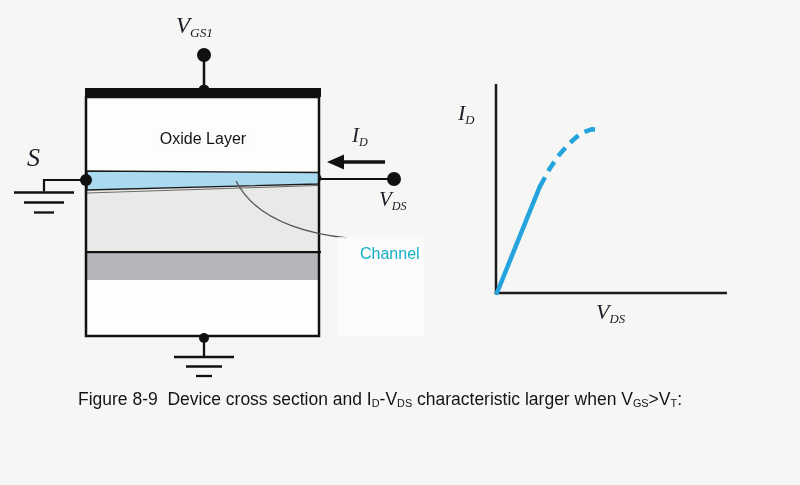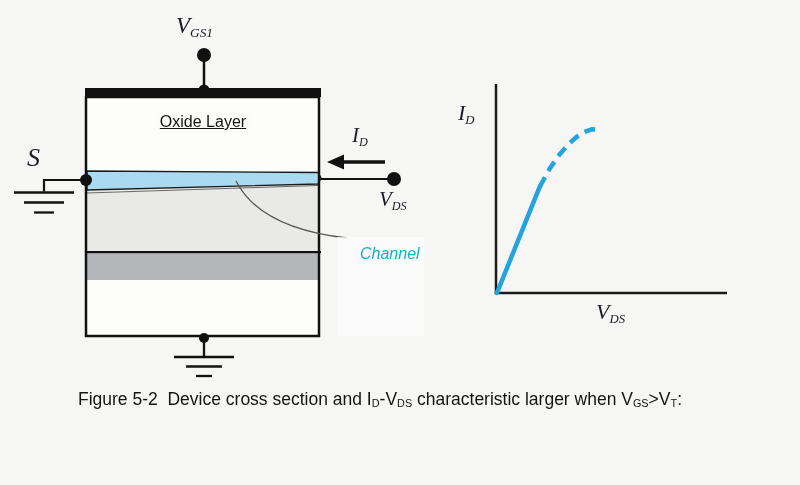--- a/index.html
+++ b/index.html
@@ -5,21 +5,21 @@
   html,body{margin:0;padding:0;}
   body{width:800px;height:485px;overflow:hidden;background:#f6f6f4;
        font-family:"Liberation Sans",sans-serif;color:#111;}
   #stage{position:relative;width:800px;height:485px;padding-left:17px;}
   #diagram-svg{position:absolute;left:0;top:0;}
   .lbl{position:absolute;white-space:pre;}
   .serifvar{font-family:"Liberation Serif",serif;font-style:italic;color:#1c1c28;}
   .serifvar sub{font-size:0.58em;font-style:italic;vertical-align:-0.30em;letter-spacing:0;}
   .sanslbl{color:#141414;}
   .hl{background:#fcfcfb;padding:1px 6px;}
-  .annot{color:#14b0c6;font-size:16px;line-height:33px;background:rgba(253,253,252,0.8);padding:0 4px;font-style:italic;}
+  .annot{color:#14b0c6;font-size:16px;line-height:33px;background:rgba(253,253,252,0.8);padding:0 4px;}
   .annot .l1{margin-left:19px;}
   .caption{position:absolute;width:800px;text-align:center;font-size:17.5px;color:#141414;white-space:pre-wrap;}
   .caption sub{font-size:0.62em;vertical-align:-0.22em;}
   .centerband{position:absolute;left:87px;width:232px;text-align:center;}
 </style>
 </head>
 <body>
 
 <div id="stage">
 
@@ -76,30 +76,30 @@
       <line x1="494.8" y1="293" x2="727" y2="293" stroke="#1a1a1a" stroke-width="2.5"></line>
       <path id="curve-solid" d="M496.9,293.0 L539.7,186.9" fill="none" stroke-width="4.5" stroke-linecap="round" stroke="#24a3dd"></path>
       <path id="curve-dashed" d="M539.7,186.9 L550.0,168.2 L559.3,154.7 L568.5,144.3 L576.5,137.0 L584.5,131.8 L591.5,129.3 L598.8,129.7" fill="none" stroke-width="4.5" stroke-linejoin="round" stroke-dasharray="11 7" stroke="#24a3dd"></path>
     </g>
   </svg>
 
   <div class="lbl serifvar" style="left:176px;top:13px;font-size:23px;"><span>V</span><sub>GS1</sub></div>
 
   <div class="lbl serifvar" style="left:27px;top:143px;font-size:26px;">S</div>
 
-  <div class="lbl centerband sanslbl" style="top:113px;font-size:16px;text-decoration:underline;"><span class="hl">Oxide Layer</span></div>
+  <div class="lbl centerband sanslbl" style="top:130px;font-size:16px;"><span class="hl">Oxide Layer</span></div>
 
 
   <div class="lbl serifvar" style="left:352px;top:123px;font-size:21px;"><span>I</span><sub>D</sub></div>
 
   <div class="lbl serifvar" style="left:379px;top:187px;font-size:21px;"><span>V</span><sub>DS</sub></div>
 
   <div class="lbl annot" style="left: 337px; top: 237px; color: rgb(20, 176, 198);"><span class="l1">Channel</span><br>
     </div>
 
   <div class="lbl serifvar" style="left:458px;top:100px;font-size:22px;"><span>I</span><sub>D</sub></div>
 
   <div class="lbl serifvar" style="left:596px;top:299px;font-size:22px;"><span>V</span><sub>DS</sub></div>
 
-  <div class="caption" style="left:-20px;top:389px;"><span>Figure 5-2  Device cross section and I</span><sub>D</sub><span>-V</span><sub>DS</sub><span> characteristic larger when V</span><sub>GS</sub><span>&gt;V</span><sub>T</sub><span>:</span></div>
+  <div class="caption" style="left:-20px;top:389px;"><span>Figure 8-9  Device cross section and I</span><sub>D</sub><span>-V</span><sub>DS</sub><span> characteristic larger when V</span><sub>GS</sub><span>&gt;V</span><sub>T</sub><span>:</span></div>
 
 
 </div>
 
 </body></html>

